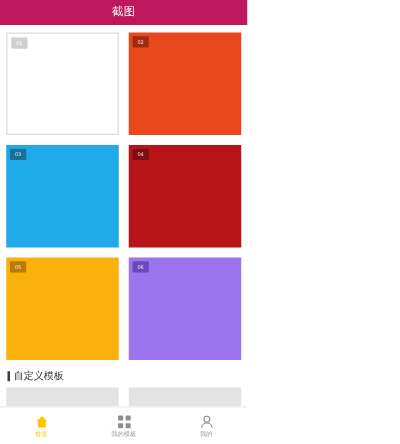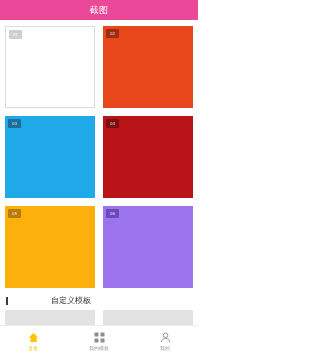--- a/index.html
+++ b/index.html
@@ -72,21 +72,20 @@
   .tpl-badge.light {
     background: #cfcfcf;
     color: #ffffff;
   }
 
   
   .section {
     display: flex;
     align-items: center;
     padding: 9px 6px 5px 6px;
-    gap: 40px;
   }
   .section-bar {
     width: 2px;
     height: 8px;
     background: #3c3c3c;
     margin-right: 3px;
     flex: none;
   }
   .section-title {
     font-size: 8px;
@@ -144,21 +143,21 @@
   .tab-label {
     font-size: 5px;
     line-height: 1;
     color: #9a9a9a;
   }
   .tab.active .tab-label { color: #ffc400; }
 </style>
 </head>
 <body>
 
-<div class="header" style="background: #ec4899;">
+<div class="header" style="background: #be185d;">
   <div class="header-title">截图</div>
 </div>
 
 <div class="content">
 
   <div class="tpl-grid">
 
     <div class="tpl-card outlined" id="c0">
       <div class="tpl-badge light" style="background: rgb(207, 207, 207);">01</div>
     </div>

